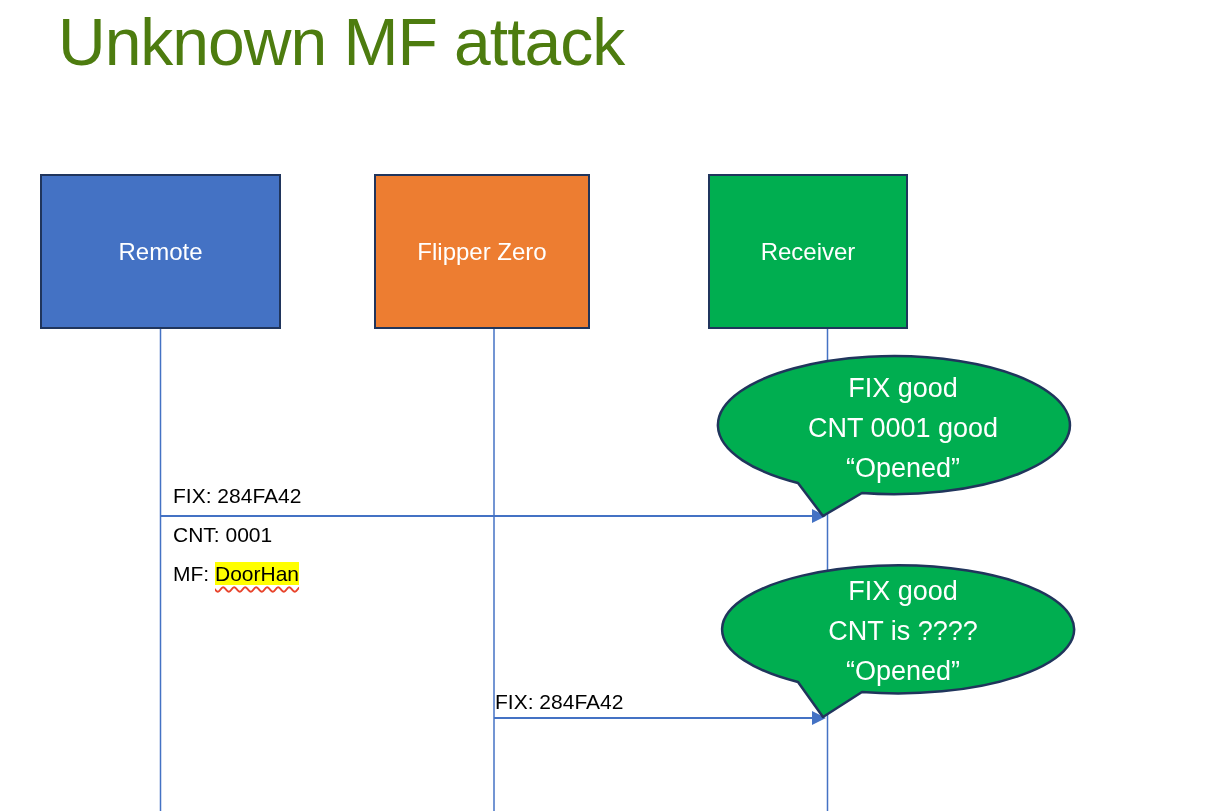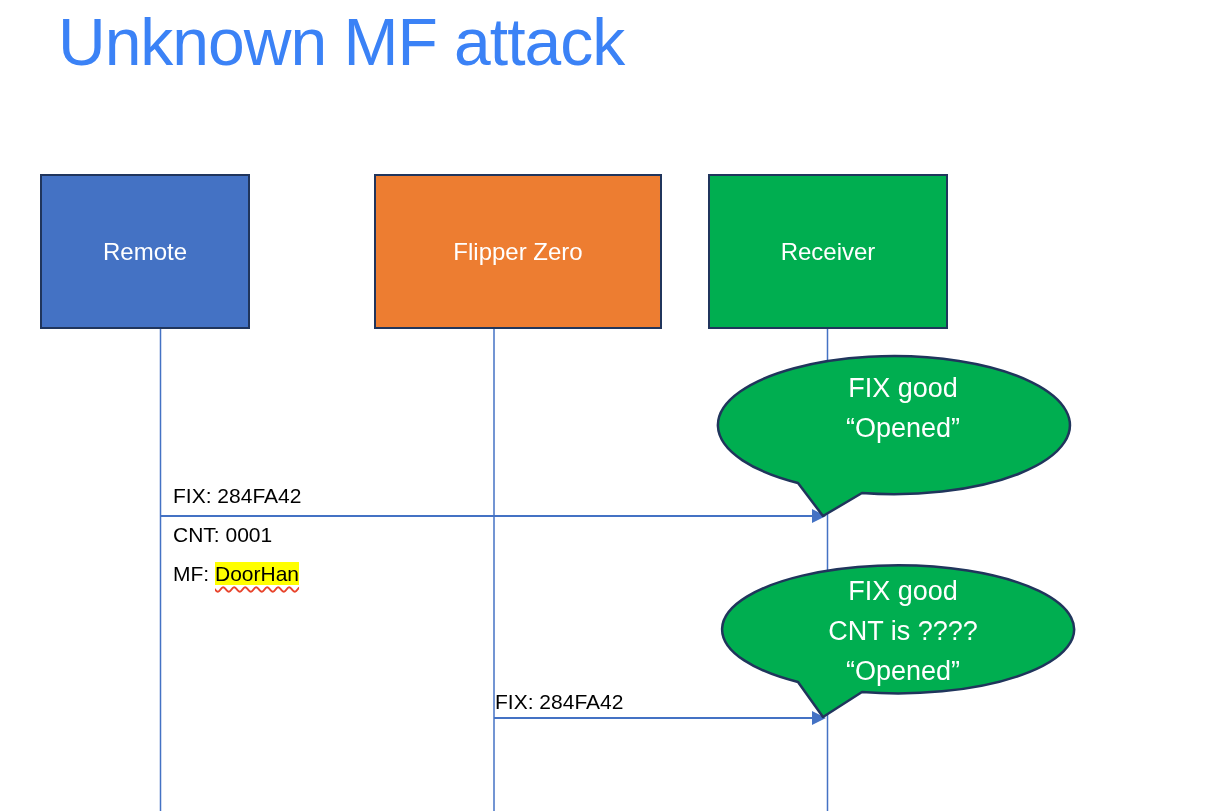--- a/index.html
+++ b/index.html
@@ -2,32 +2,32 @@
 <html style="--actor_blue: #4472C4; --actor_orange: #ED7D31; --actor_green: #00AE50; --outline_navy: #20355C; --arrow_blue: #4472C4; --highlight_yellow: #FFFF00; --squiggle_red: #E8442C;"><head>
 <meta charset="utf-8">
 <style>
   html,body{margin:0;padding:0;}
   body{
     width:1216px;height:811px;position:relative;background:#ffffff;
     font-family:"Liberation Sans",sans-serif;overflow:hidden;
   }
   .slide-title{
     position:absolute;left:58px;top:4px;margin:0;
-    font-size:66px;font-weight:300;color:#3b82f6;letter-spacing:-1px;
+    font-size:66px;font-weight:300;color:#4d7c0f;letter-spacing:-1px;
     font-family:"Liberation Sans",sans-serif;white-space:nowrap;
   }
   .actor-box{
     position:absolute;top:174px;height:155px;box-sizing:border-box;
     border:2.5px solid var(--outline_navy);
     display:flex;align-items:center;justify-content:center;
     color:#ffffff;font-size:24px;
   }
-  .actor-remote{left:40px;width:210px;background:var(--actor_blue);}
-  .actor-flipper{left:374px;width:288px;background:var(--actor_orange);}
-  .actor-receiver{left:708px;width:240px;background:var(--actor_green);}
+  .actor-remote{left:40px;width:241px;background:var(--actor_blue);}
+  .actor-flipper{left:374px;width:216px;background:var(--actor_orange);}
+  .actor-receiver{left:708px;width:200px;background:var(--actor_green);}
   svg.diagram{position:absolute;left:0;top:0;}
   .lifeline{stroke:var(--arrow_blue);stroke-width:1.5;}
   .msg-line{stroke:var(--arrow_blue);stroke-width:2;}
   .arrowhead{fill:var(--arrow_blue);stroke:none;}
   .bubble{fill:var(--actor_green);stroke:var(--outline_navy);stroke-width:2.5;stroke-linejoin:round;}
   .bubble-text{
     position:absolute;width:330px;text-align:center;color:#ffffff;
     font-size:27px;line-height:40px;
   }
   .bubble-text-1{left:738px;top:368px;}
@@ -72,20 +72,21 @@
 </div>
 <div class="actor-box actor-flipper">
   <span>Flipper Zero</span>
 </div>
 <div class="actor-box actor-receiver">
   <span>Receiver</span>
 </div>
 
 <div class="bubble-text bubble-text-1">
   <div>FIX good</div>
+  <div>CNT 0001 good</div>
   <div>“Opened”</div>
 </div>
 <div class="bubble-text bubble-text-2">
   <div>FIX good</div>
   <div>CNT is ????</div>
   <div>“Opened”</div>
 </div>
 
 <div class="msg-labels msg-labels-1">
   <div>

